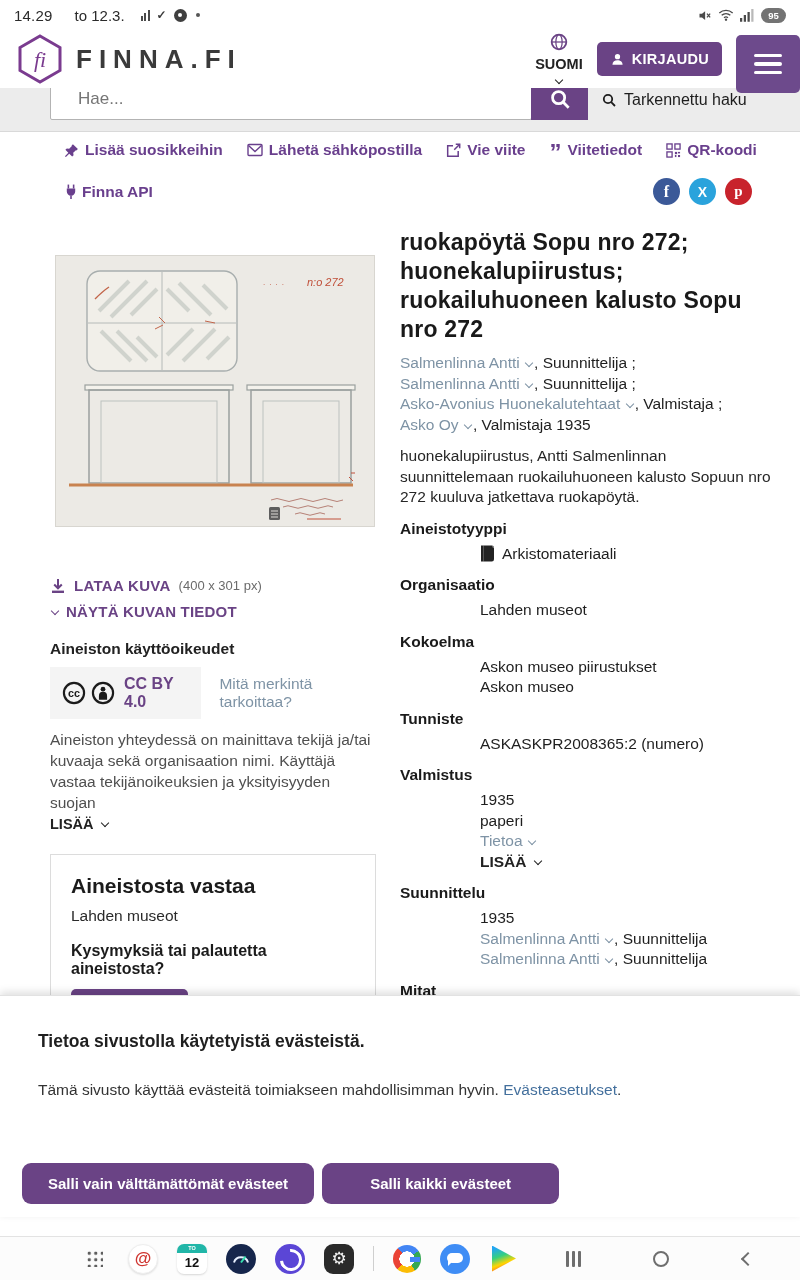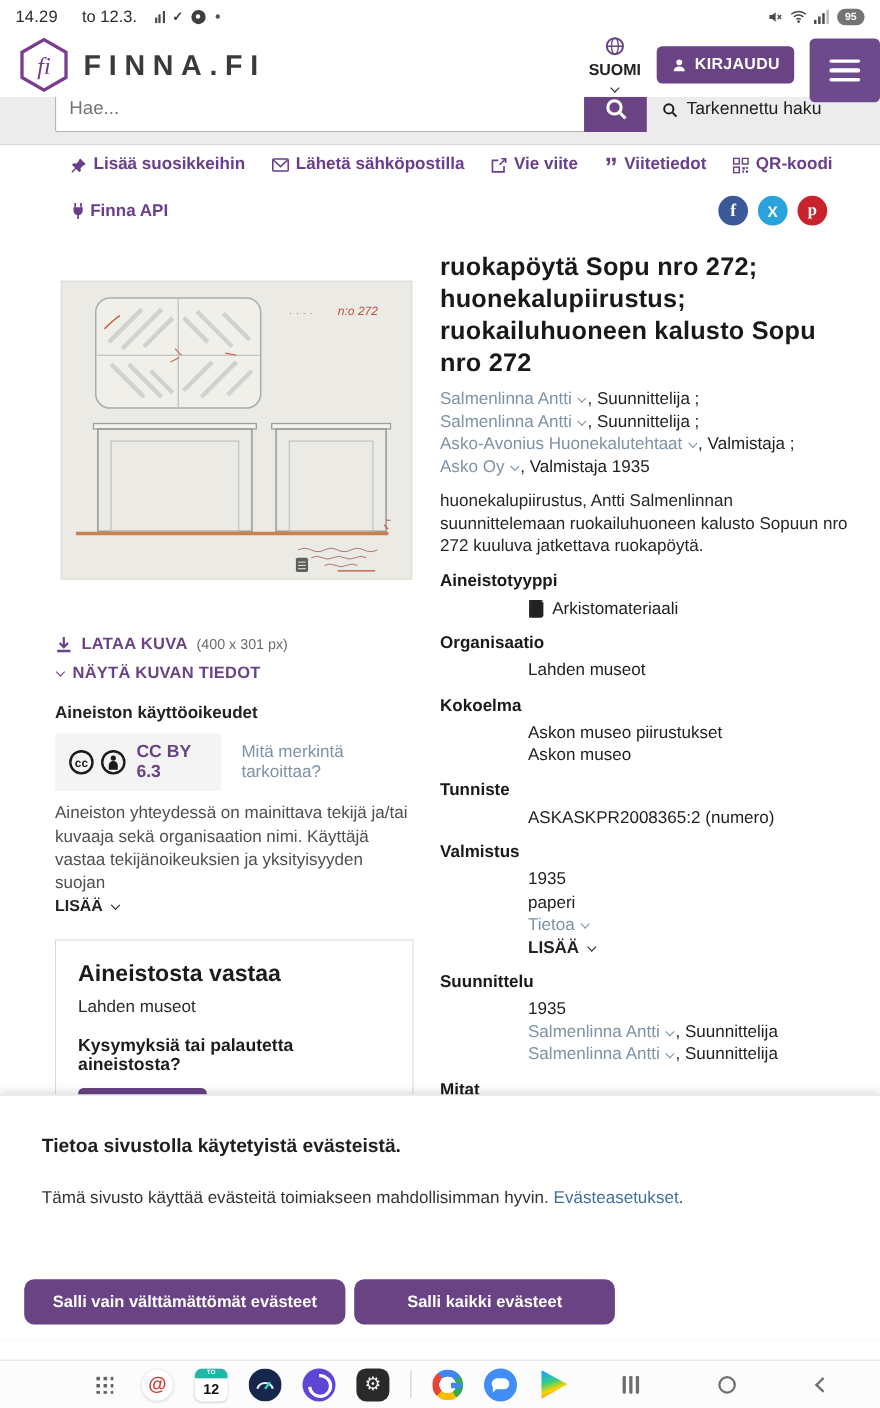--- a/index.html
+++ b/index.html
@@ -38,21 +38,21 @@
     font-size:14.5px; font-weight:700; letter-spacing:.3px; border:none; border-radius:5px;
     padding:9px 13px; cursor:pointer; }
   .hamburger { top:35px; left:736px; width:64px; height:58px; background:#6d4a8c; border-radius:5px;
     z-index:30; display:flex; flex-direction:column; justify-content:center; align-items:center; gap:5px; cursor:pointer; }
   .hamburger i { display:block; width:28px; height:3.5px; border-radius:2px; background:#fff; }
 
   
   .search-strip { top:88px; left:0; width:800px; height:44px; background:#ececec;
     border-bottom:1px solid #d9d9d9; overflow:hidden; z-index:10; }
   .search-input { position:absolute; top:-11px; left:50px; width:482px; height:43px;
-    border:1px solid #b3b3b3; border-radius:2px; background:#fff; font-size:17px; padding:0 12px;
+    border:1px solid #b3b3b3; border-radius:2px; background:#fff; font-size:17px; padding:0 27px;
     font-family:"Liberation Sans", sans-serif; color:#333; }
   .search-input::placeholder { color:#757575; }
   .search-btn { position:absolute; top:-11px; left:531px; width:57px; height:43px;
     background:#6a4385; border:none; color:#fff; display:flex; align-items:center; justify-content:center; cursor:pointer; }
   .adv-search { position:absolute; top:3px; left:601px; display:flex; align-items:center; gap:7px;
     font-size:16px; color:#1d1d1d; cursor:pointer; }
 
   
   .toolbar-row { top:141px; left:64px; display:flex; gap:24px; align-items:center; }
   .tb-item { display:flex; align-items:center; gap:6px; color:#693f8d; font-size:15.5px; font-weight:600; cursor:pointer; }
@@ -405,21 +405,21 @@
             <text x="10" y="13.4" text-anchor="middle" font-size="9" font-weight="bold" fill="#1b1b1b">cc</text>
           </svg>
       </span>
       <span>
         <svg width="24" height="24" viewBox="0 0 20 20">
             <circle cx="10" cy="10" r="8.4" fill="none" stroke="#1b1b1b" stroke-width="1.8"></circle>
             <circle cx="10" cy="6.8" r="2" fill="#1b1b1b"></circle>
             <path d="M6.6 15.6 v-3.2 a3.4 3.4 0 0 1 6.8 0 v3.2 z" fill="#1b1b1b"></path>
           </svg>
       </span>
-      <span class="cc-label">CC BY 6.3</span>
+      <span class="cc-label">CC BY 4.0</span>
     </span>
     <span class="cc-help">Mitä merkintä tarkoittaa?</span>
   </div>
 
   <div class="lc-para">Aineiston yhteydessä on mainittava tekijä ja/tai kuvaaja sekä organisaation nimi. Käyttäjä vastaa tekijänoikeuksien ja yksityisyyden suojan</div>
 
   <div class="lc-more">
     <span>LISÄÄ</span>
     <span class="chev"></span>
   </div>

